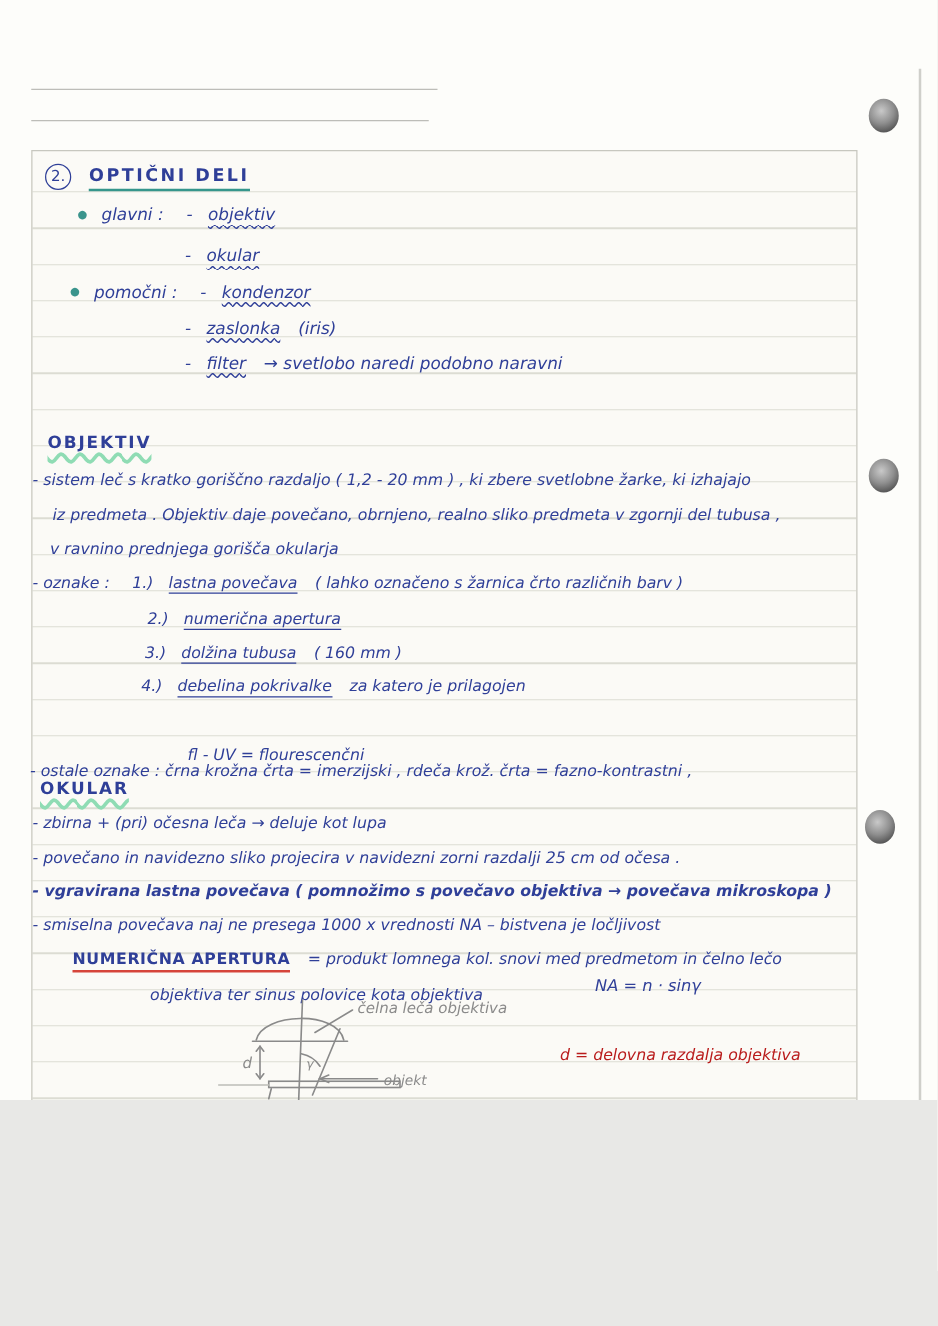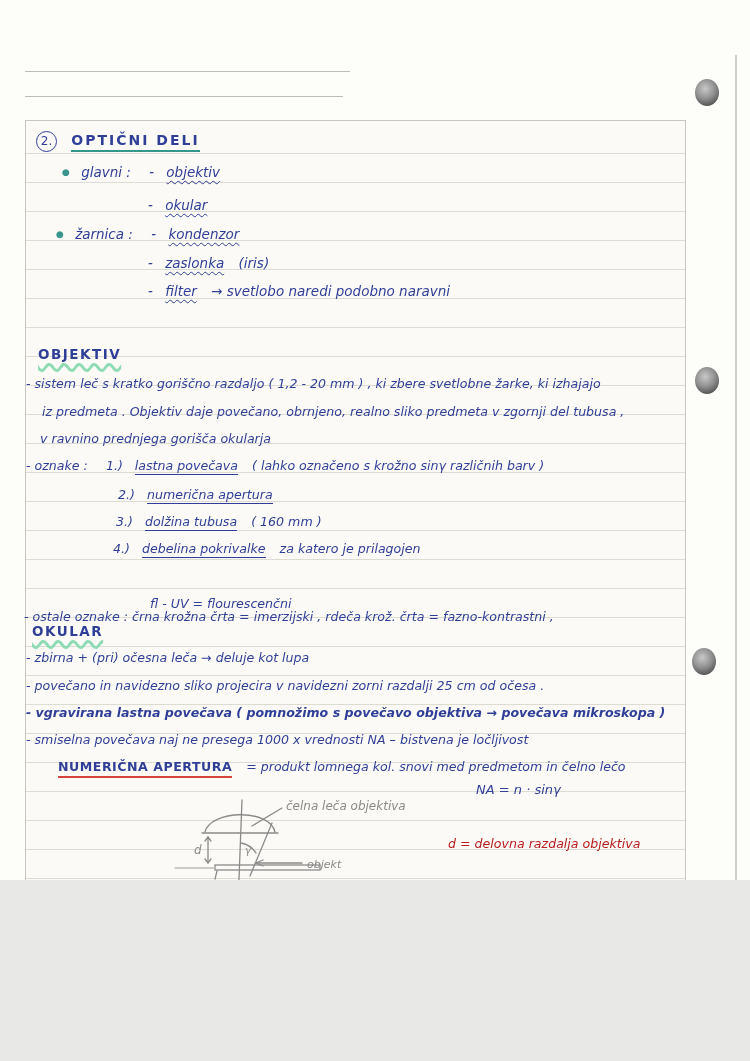--- a/index.html
+++ b/index.html
@@ -92,21 +92,21 @@
     <span class="wavy">objektiv</span>
   </div>
 
   <div class="row" style="left:148px; top:198px;">
     <span class="dash">-</span>
     <span class="wavy">okular</span>
   </div>
 
   <div class="row" style="left:56px; top:227px;">
     <span class="bullet">●</span>
-    <span class="lbl">žarnica :</span>
+    <span class="lbl">pomočni :</span>
     <span class="dash">-</span>
     <span class="wavy">kondenzor</span>
   </div>
 
   <div class="row" style="left:148px; top:256px;">
     <span class="dash">-</span>
     <span class="wavy gap">zaslonka</span>
     <span>(iris)</span>
   </div>
 
@@ -122,21 +122,21 @@
   </div>
 
   <div class="row sm" style="left:26px; top:377px;">- sistem leč s kratko goriščno razdaljo ( 1,2 - 20 mm ) ,  ki zbere  svetlobne žarke, ki izhajajo</div>
   <div class="row sm" style="left:42px; top:405px;">iz predmeta .  Objektiv daje povečano,  obrnjeno,  realno sliko predmeta v zgornji del tubusa ,</div>
   <div class="row sm" style="left:40px; top:432px;">v ravnino  prednjega  gorišča okularja</div>
 
   <div class="row sm" style="left:26px; top:459px;">
     <span class="lbl">- oznake :</span>
     <span class="dash">1.)</span>
     <span class="uline gap">lastna povečava</span>
-    <span>( lahko označeno s krožno sinγ različnih barv )</span>
+    <span>( lahko označeno s žarnica črto različnih barv )</span>
   </div>
 
   <div class="row sm" style="left:118px; top:488px;">
     <span class="dash">2.)</span>
     <span class="uline gap">numerična apertura</span>
     <span></span>
   </div>
 
   <div class="row sm" style="left:116px; top:515px;">
     <span class="dash">3.)</span>
@@ -160,20 +160,21 @@
   <div class="row sm" style="left:26px; top:651px;">- zbirna + (pri) očesna leča   →   deluje  kot  lupa</div>
   <div class="row sm" style="left:26px; top:679px;">- povečano in navidezno sliko projecira v navidezni zorni razdalji 25 cm od očesa .</div>
   <div class="row sm" style="left:26px; top:706px;font-weight:bold;">- vgravirana lastna povečava ( pomnožimo s povečavo objektiva → povečava mikroskopa )</div>
   <div class="row sm" style="left:26px; top:733px;">- smiselna povečava naj ne presega 1000 x vrednosti NA – bistvena je ločljivost</div>
 
   <div class="row sm" style="left:58px; top:760px;">
     <span class="redline gap">NUMERIČNA APERTURA</span>
     <span>=  produkt lomnega kol. snovi med predmetom in čelno lečo</span>
   </div>
 
+  <div class="row sm" style="left:120px; top:789px;">objektiva ter sinus polovice kota objektiva</div>
   <div class="row formula" style="left:476px; top:783px;">NA = n · sinγ</div>
 
   <svg class="diagram-svg" width="300" height="118" viewBox="0 0 300 118">
     <g stroke="#8a8a8a" stroke-width="1.3" fill="none" stroke-linecap="round">
 
       <line x1="82" y1="7" x2="78" y2="112"></line>
 
       <path d="M 45 39 C 50 17, 110 15, 115 39"></path>
       <line x1="42" y1="40" x2="118" y2="40"></line>
 

